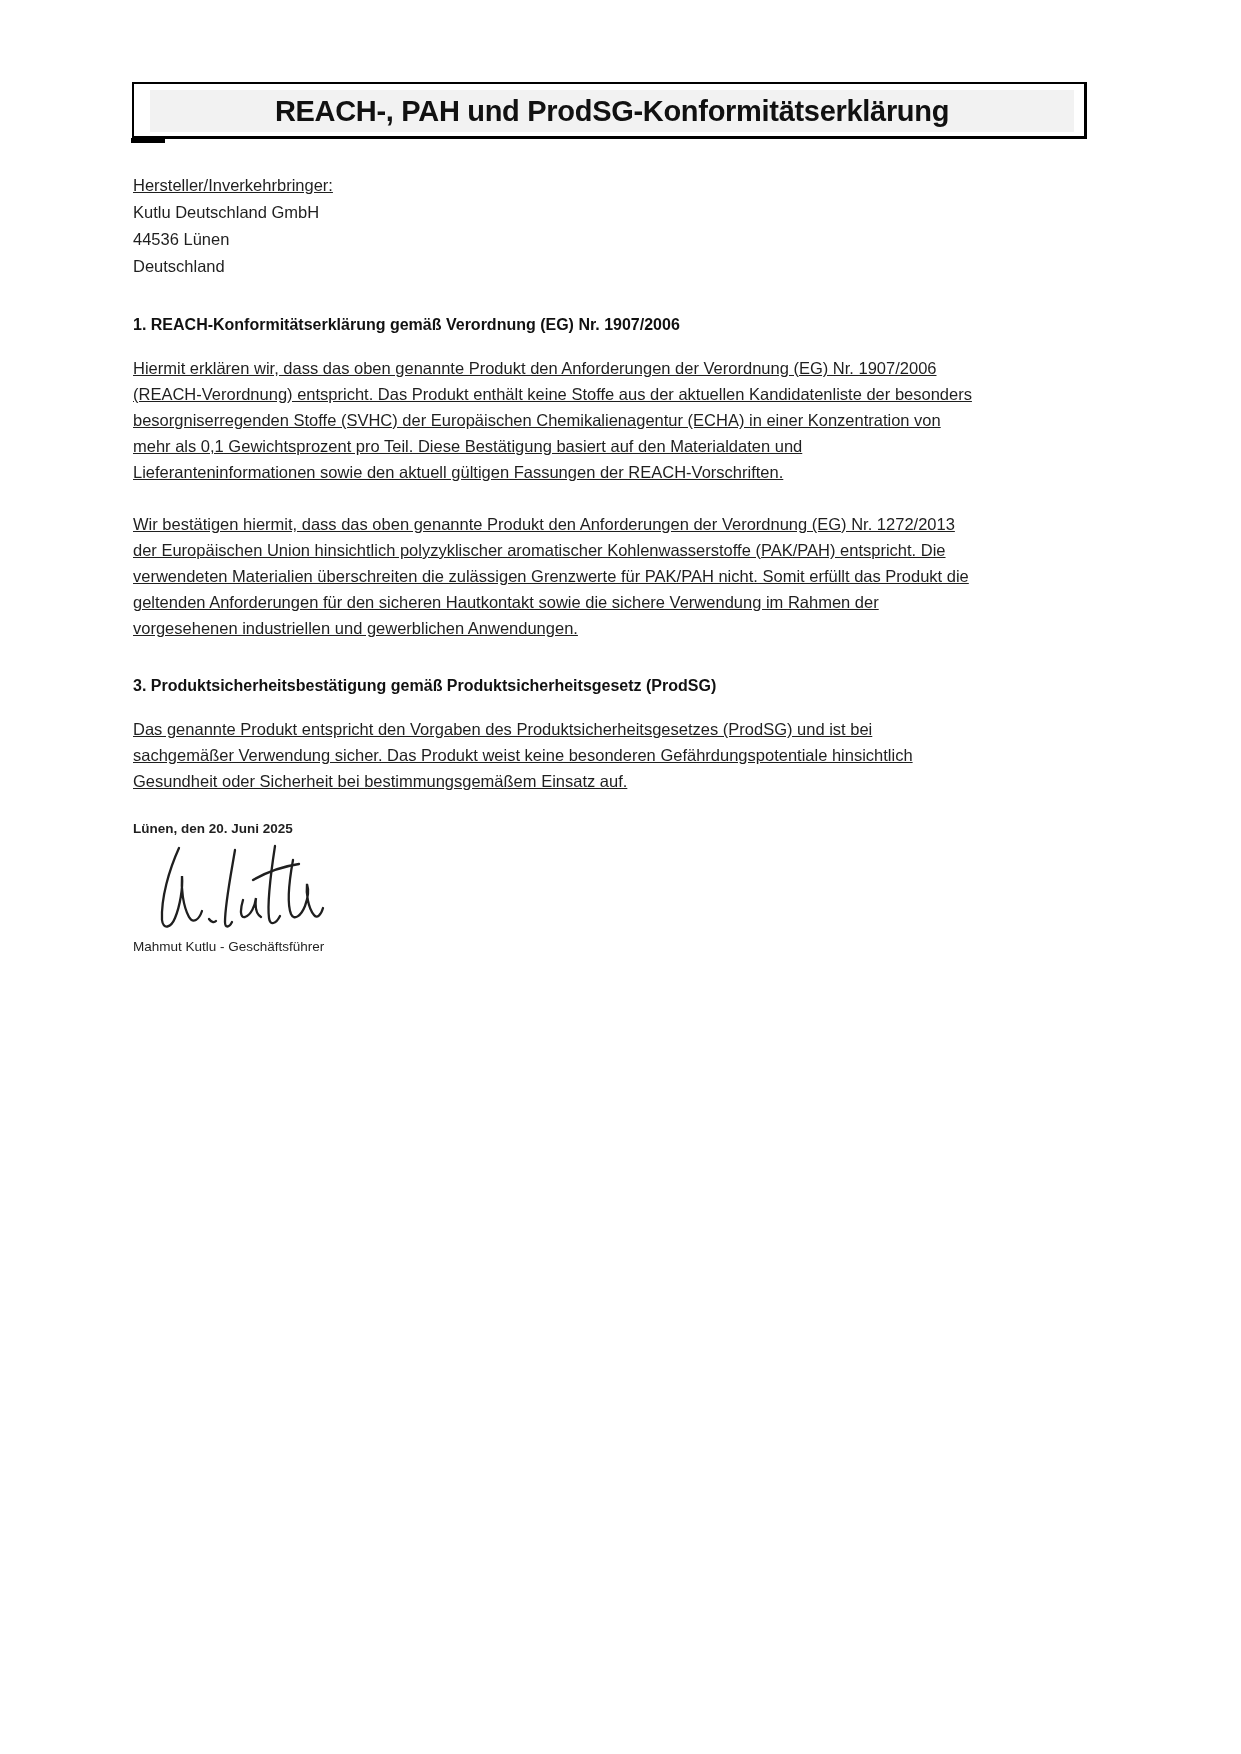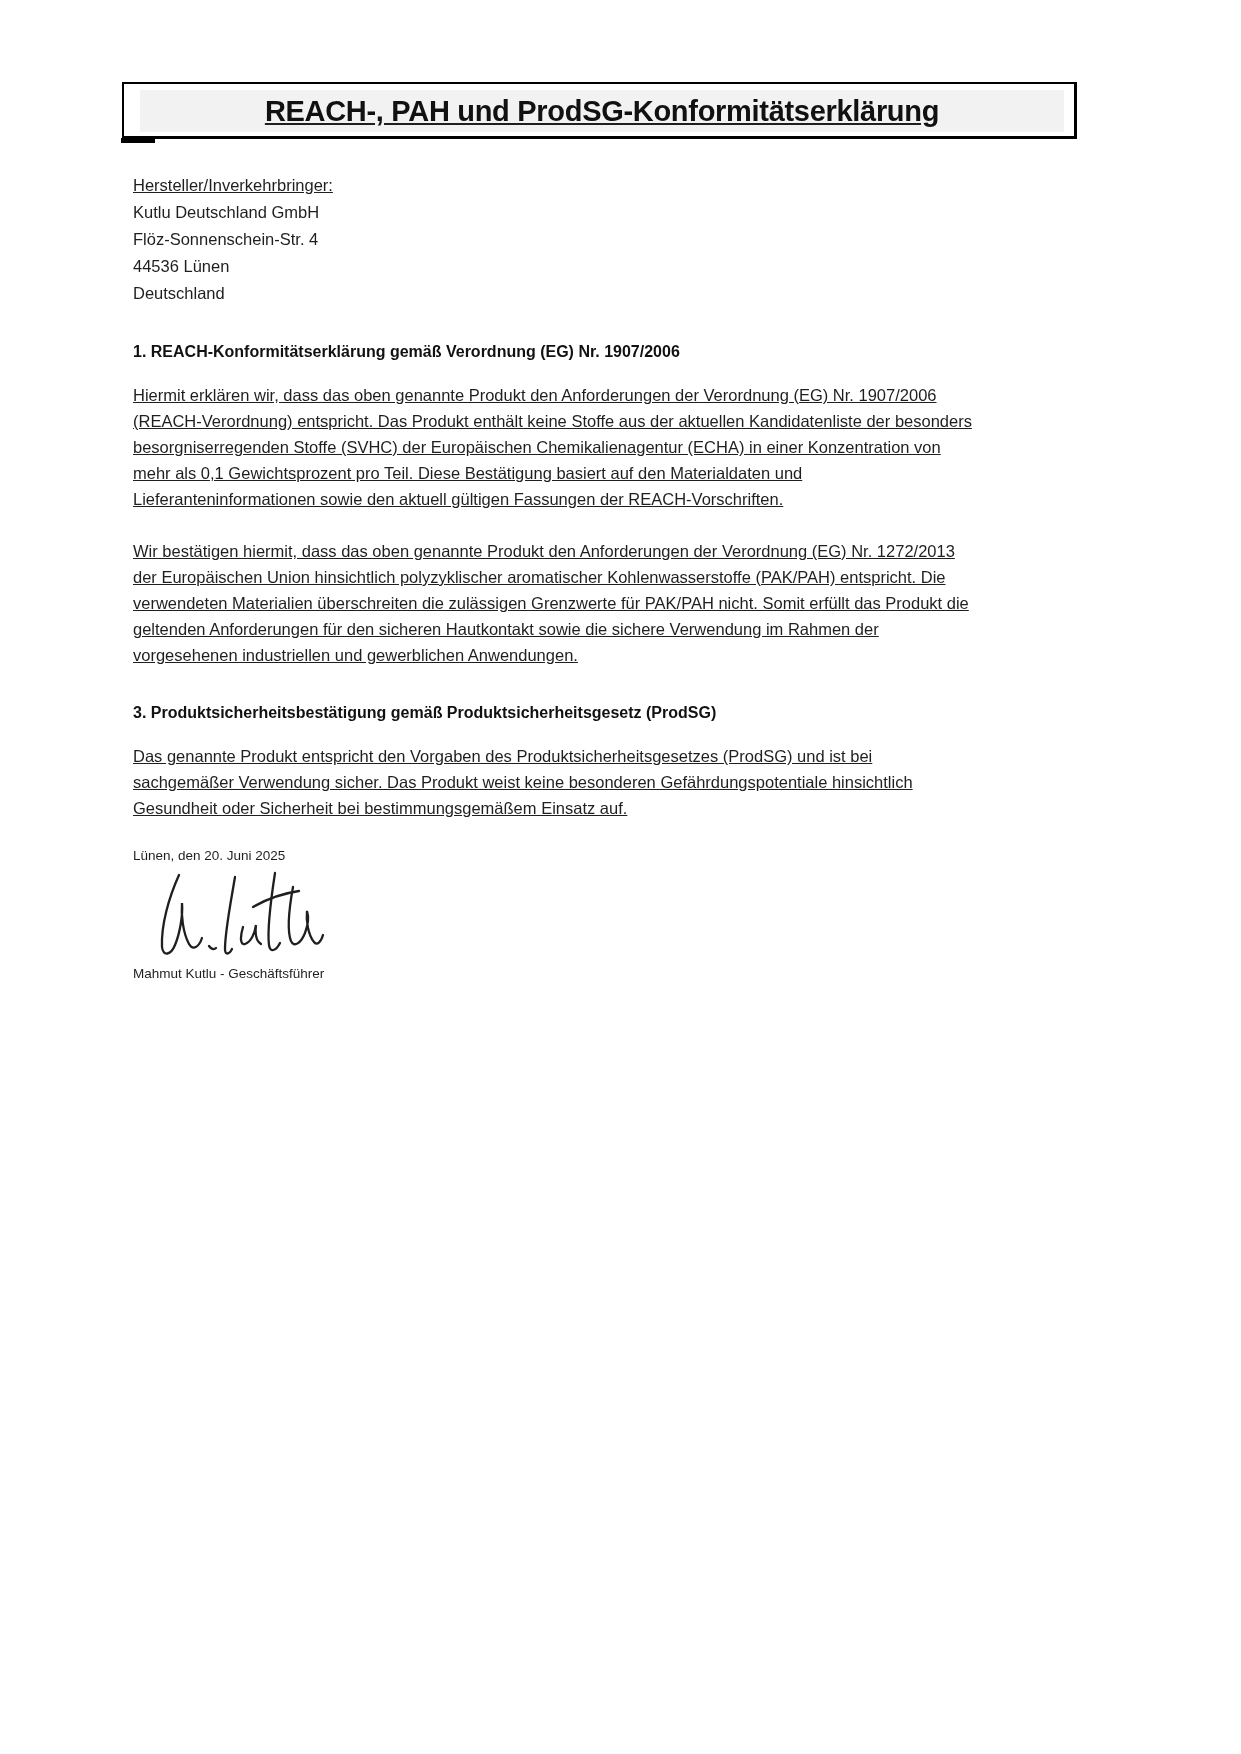--- a/index.html
+++ b/index.html
@@ -9,28 +9,27 @@
     width: 1241px;
     height: 1754px;
     margin: 0 auto;
     background: #ffffff;
     font-family: "Liberation Sans", "DejaVu Sans", sans-serif;
     color: #1f1f1f;
     overflow: hidden;
   }
   .title-box {
     position: absolute;
-    left: 122px;
+    left: 132px;
     top: 82px;
     width: 955px;
     border: 2px solid #000;
     border-right-width: 3px;
     border-bottom-width: 3px;
     background: #ffffff;
-    text-decoration: underline;
   }
   .title-box::after {
     content: "";
     position: absolute;
     left: -3px;
     bottom: -7px;
     width: 34px;
     height: 5px;
     background: #000;
   }
@@ -66,20 +65,21 @@
     line-height: 27px;
     font-weight: bold;
     margin: 31px 0 17px 0;
     color: #111;
   }
   p.body-par { margin: 0 0 26px 0; text-decoration: underline; }
   .date-line {
     margin-top: 2px;
     font-size: 13.5px;
     line-height: 18px;
+    font-weight: bold;
   }
   .signature {
     display: block;
     margin: 2px 0 0 14px;
   }
   .signer {
     font-size: 13.5px;
     line-height: 18px;
     margin-top: 2px;
   }
@@ -90,21 +90,20 @@
 <div class="page">
 
   <div class="title-box">
     <div class="title-inner">REACH-, PAH und ProdSG-Konformitätserklärung</div>
   </div>
 
   <div class="content">
 
     <div class="mfr-heading">Hersteller/Inverkehrbringer:</div>
     <div class="addr-line">Kutlu Deutschland GmbH</div>
-    <div class="addr-line">Flöz-Sonnenschein-Str. 4</div>
     <div class="addr-line">44536 Lünen</div>
     <div class="addr-line">Deutschland</div>
 
 
     <h2 class="sec-heading">1. REACH-Konformitätserklärung gemäß Verordnung (EG) Nr. 1907/2006</h2>
     <p class="body-par">Hiermit erklären wir, dass das oben genannte Produkt den Anforderungen der Verordnung (EG) Nr. 1907/2006 (REACH-Verordnung) entspricht. Das Produkt enthält keine Stoffe aus der aktuellen Kandidatenliste der besonders besorgniserregenden Stoffe (SVHC) der Europäischen Chemikalienagentur (ECHA) in einer Konzentration von mehr als 0,1 Gewichtsprozent pro Teil. Diese Bestätigung basiert auf den Materialdaten und Lieferanteninformationen sowie den aktuell gültigen Fassungen der REACH-Vorschriften.</p>
 
     <p class="body-par">Wir bestätigen hiermit, dass das oben genannte Produkt den Anforderungen der Verordnung (EG) Nr. 1272/2013 der Europäischen Union hinsichtlich polyzyklischer aromatischer Kohlenwasserstoffe (PAK/PAH) entspricht. Die verwendeten Materialien überschreiten die zulässigen Grenzwerte für PAK/PAH nicht. Somit erfüllt das Produkt die geltenden Anforderungen für den sicheren Hautkontakt sowie die sichere Verwendung im Rahmen der vorgesehenen industriellen und gewerblichen Anwendungen.</p>
 
     <h2 class="sec-heading">3. Produktsicherheitsbestätigung gemäß Produktsicherheitsgesetz (ProdSG)</h2>

